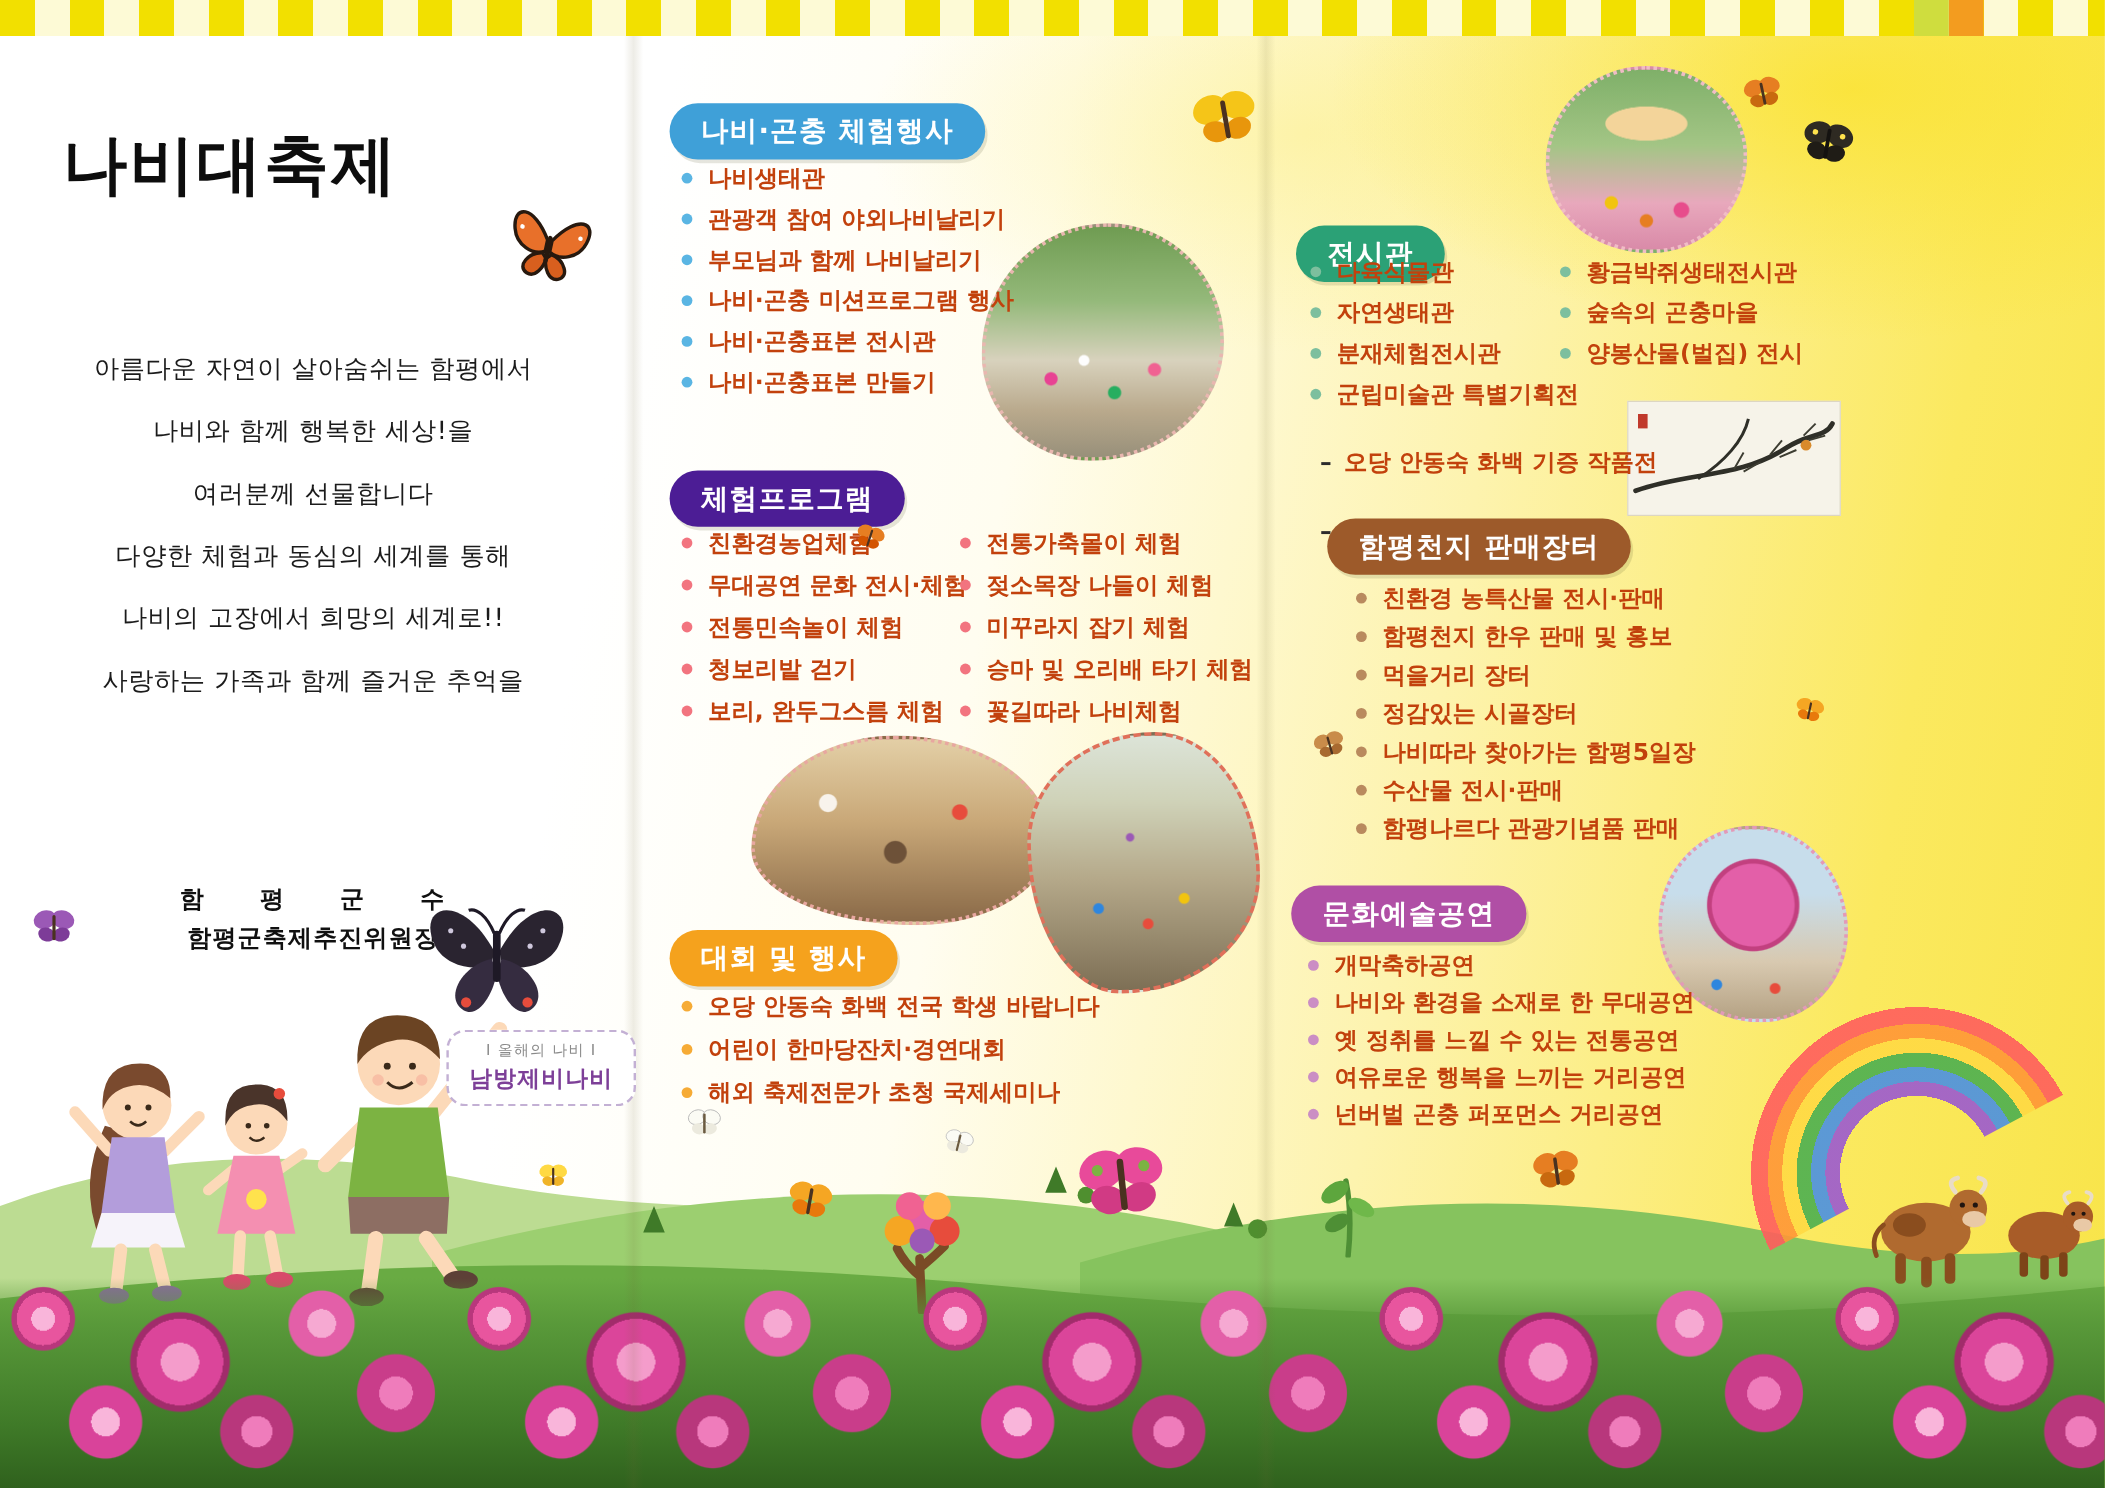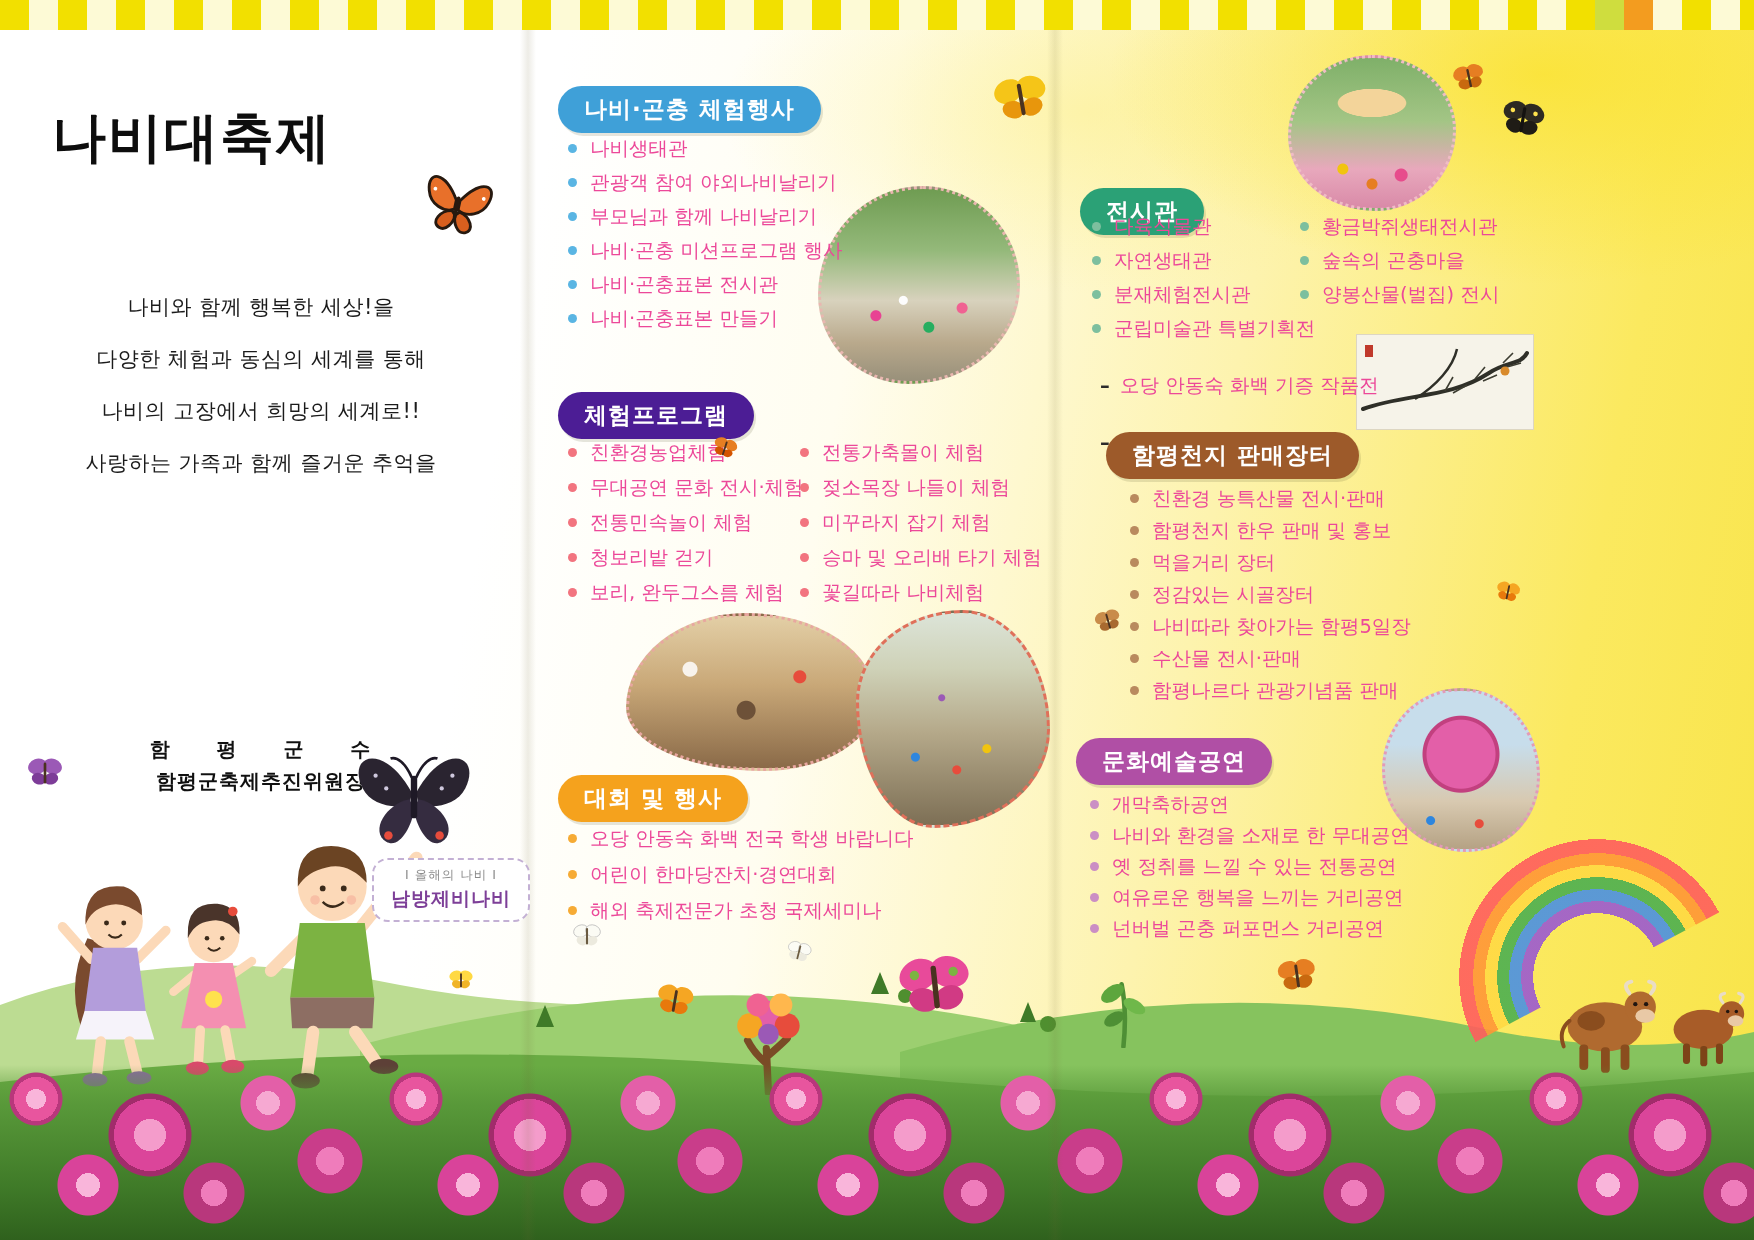--- a/index.html
+++ b/index.html
@@ -37,21 +37,21 @@
   .sig-title{font-size:20px;white-space:pre;letter-spacing:2px;}
   .sig-org{font-size:20px;margin-top:5px;letter-spacing:1px;}
 
   
   .badge{display:inline-block;color:#fff;font-weight:bold;font-size:23px;letter-spacing:1px;
     padding:8px 26px;border-radius:30px;box-shadow:2px 3px 0 rgba(80,80,40,.15);white-space:nowrap;z-index:3;}
   .badge.blue{background:#3fa0d8;} .badge.red{background:#4c1d95;} .badge.orange{background:#f5a21d;}
   .badge.green{background:#2ba176;margin-top:32px;} .badge.brown{background:#9d5a2a;} .badge.purple{background:#b04fa5;}
 
   ul.blist{list-style:none;margin:0;padding:0;z-index:3;}
-  ul.blist li{position:relative;padding-left:24px;font-size:19.5px;line-height:21px;color:#ec4899;white-space:nowrap;}
+  ul.blist li{position:relative;padding-left:24px;font-size:19.5px;line-height:21px;color:#c2410c;white-space:nowrap;font-weight:bold;}
   ul.blist li::before{content:'';position:absolute;left:2px;top:6px;width:9px;height:9px;border-radius:50%;}
   ul.bl-blue li{margin-bottom:13px;} ul.bl-blue li::before{background:#5ab5e3;}
   ul.bl-red li{margin-bottom:14px;} ul.bl-red li::before{background:#f2747f;}
   ul.bl-orange li{margin-bottom:15px;} ul.bl-orange li::before{background:#f6ab35;}
   ul.bl-green li{margin-bottom:13px;} ul.bl-green li::before{background:#7dbf9e;}
   ul.bl-brown li{margin-bottom:11px;} ul.bl-brown li::before{background:#b98a5e;}
   ul.bl-purple li{margin-bottom:10px;} ul.bl-purple li::before{background:#cb8ec4;}
   ul.blist li.sub{padding-left:30px;margin-bottom:9px;margin-top:36px;}
   ul.blist li.sub::before{content:'–';background:none;width:auto;height:auto;top:0;left:10px;color:#2b2b2b;font-weight:bold;}
 
@@ -141,21 +141,23 @@
   <path d="M38,34 C20,6 2,10 8,30 C12,44 28,50 38,44 Z" fill="#e8702a" stroke="#27190f" stroke-width="3"></path>
   <path d="M42,34 C60,6 78,10 72,30 C68,44 52,50 42,44 Z" fill="#e8702a" stroke="#27190f" stroke-width="3"></path>
   <path d="M36,46 C24,48 16,62 26,66 C34,69 40,58 40,50 Z" fill="#d85f1e" stroke="#27190f" stroke-width="3"></path>
   <path d="M44,46 C56,48 64,62 54,66 C46,69 40,58 40,50 Z" fill="#d85f1e" stroke="#27190f" stroke-width="3"></path>
   <circle cx="14" cy="27" r="2" fill="#fff"></circle>
     <circle cx="66" cy="27" r="2" fill="#fff"></circle>
   <rect x="38" y="30" width="4" height="24" rx="2" fill="#27190f"></rect>
 </svg>
 
 <div class="abs greeting">
+  <p>아름다운 자연이 살아숨쉬는 함평에서</p>
   <p>나비와 함께 행복한 세상!을</p>
+  <p>여러분께 선물합니다</p>
   <p>다양한 체험과 동심의 세계를 통해</p>
   <p>나비의 고장에서 희망의 세계로!!</p>
   <p>사랑하는 가족과 함께 즐거운 추억을</p>
 </div>
 
 <div class="abs signature">
   <div class="sig-title">함     평     군     수</div>
   <div class="sig-org">함평군축제추진위원장</div>
 </div>
 

